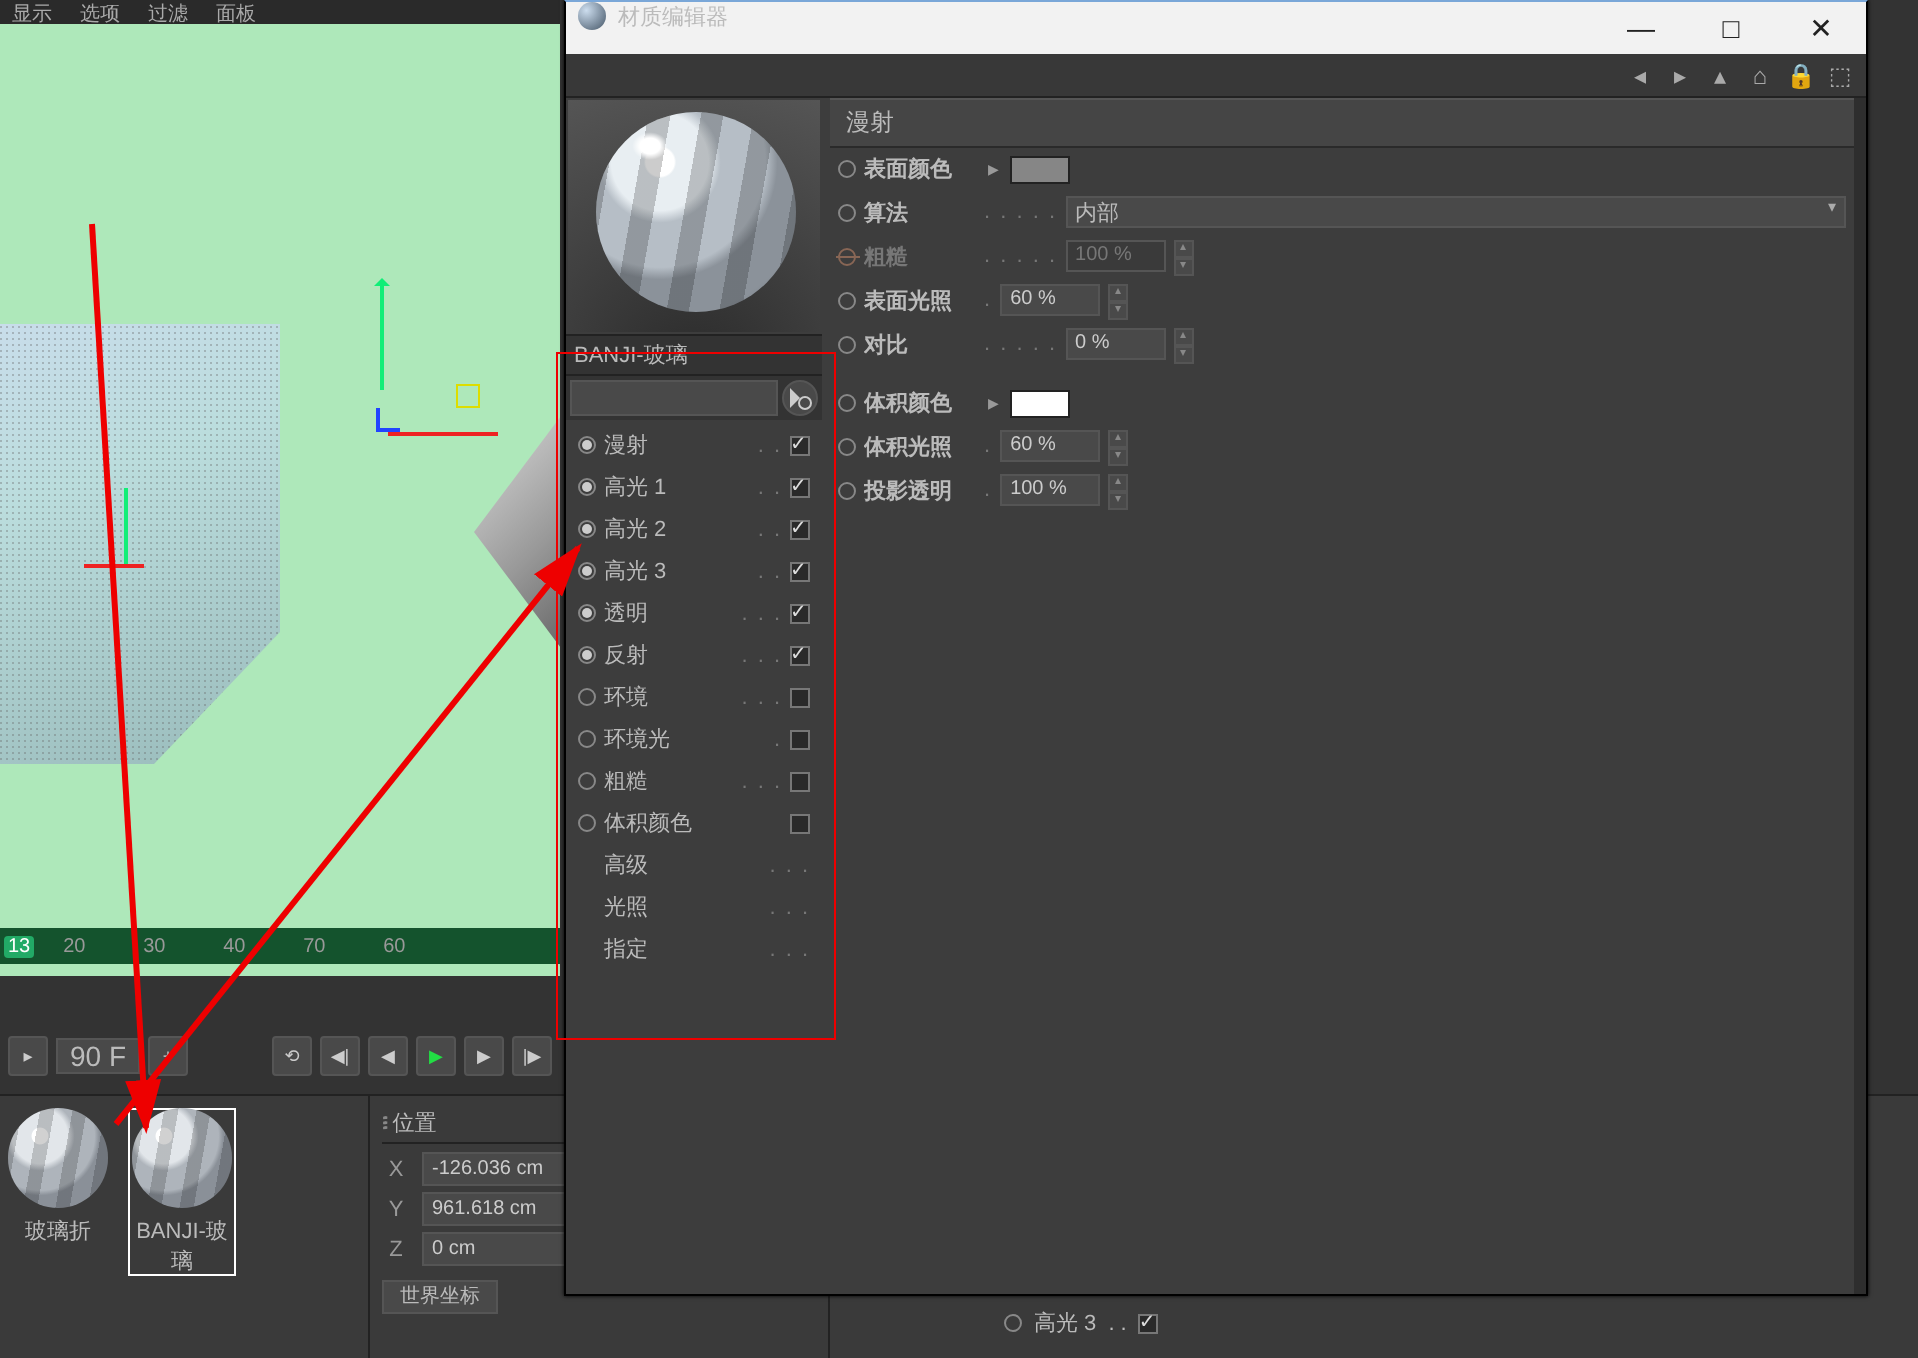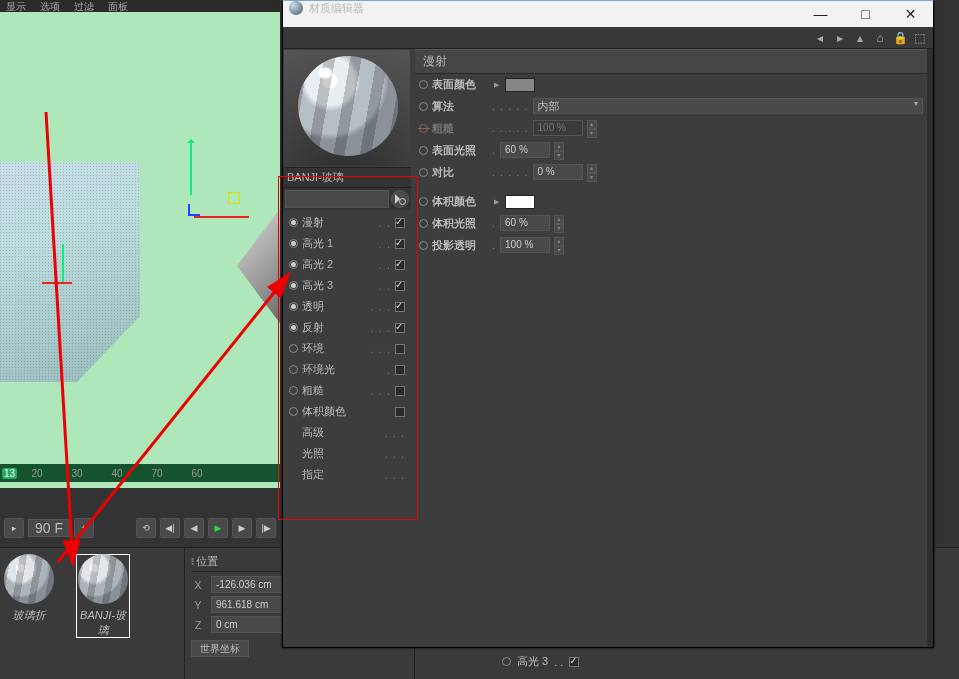--- a/index.html
+++ b/index.html
@@ -31,21 +31,21 @@
 
 .playback { position:absolute; left:0; top:514px; width:280px; height:28px; background:#333; display:flex; align-items:center; gap:4px; padding:0 4px;}
 .pbtn { width:20px; height:20px; background:#494949; border:1px solid #555; border-radius:2px; display:flex; align-items:center; justify-content:center; color:#ccc; cursor:pointer; font-size:9px; }
 .frame-box { width:42px; height:18px; background:#494949; border:1px solid #555; text-align:center; line-height:16px; font-size:14px;}
 .play { color:#2d4; }
 
 
 .bottom-area { position:absolute; left:0; bottom:0; width:959px; height:132px; background:#3a3a3a; border-top:1px solid #222; display:flex; }
 .mat-panel { width:185px; border-right:1px solid #222; }
 .mat-tabs { display:flex; gap:14px; padding:4px 10px; font-size:11px; border-bottom:1px solid #222;}
-.mat-thumbs { display:flex; gap:20px; padding:6px 2px;font-style:italic; }
+.mat-thumbs { display:flex; gap:8px; padding:6px 2px; }
 .mat-thumb { width:54px; text-align:center; font-size:10px; color:#ccc; }
 .mat-thumb.active { outline:1px solid #fff; outline-offset:-1px; }
 .mat-ball { width:50px; height:50px; margin:0 auto 4px; border-radius:50%; background: radial-gradient(circle at 32% 28%, #fff 0 8%, #e2e6ea 9% 28%, #aeb4bb 35% 55%, #8a9098 60% 80%, #6b7177 100%); position:relative; overflow:hidden; }
 .mat-ball:before{content:"";position:absolute;inset:0;background:repeating-linear-gradient(100deg,rgba(0,0,0,.18) 0 7px,transparent 7px 16px);}
 .coords-panel { flex:none; width:230px; padding:4px 6px; border-right:1px solid #222; }
 .coords-title { display:flex; align-items:center; gap:4px; font-size:11px; margin-bottom:4px; padding:2px 0; border-bottom:1px solid #222;}
 .coord-row { display:flex; align-items:center; gap:6px; margin:3px 0;}
 .coord-row .lab { width:14px; text-align:center; color:#999;}
 .coord-row .val { flex:1; height:17px; background:#494949; border:1px solid #555; padding:0 4px; line-height:15px; color:#ccc; font-size:10px;}
 .btn-sm { height:17px; background:#494949; border:1px solid #555; padding:0 8px; line-height:15px; font-size:10px; margin-top:4px; display:inline-block;}

